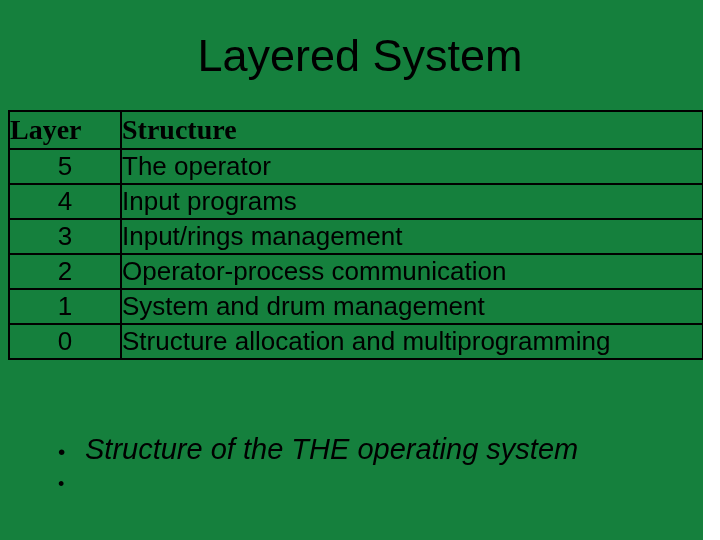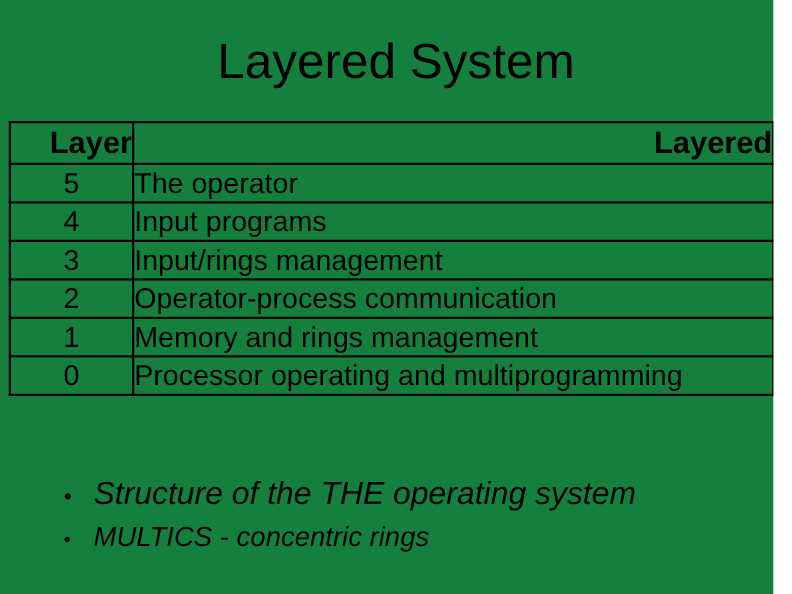--- a/index.html
+++ b/index.html
@@ -38,21 +38,22 @@
   .layers-table th,
   .layers-table td {
     border: 2px solid #000000;
     vertical-align: middle;
     padding: 0;
   }
   .layers-table th {
     font-size: 28px;
     font-weight: 700;
     height: 36px;
-    text-align: right;
+    text-align: left;
+    font-family: Liberation Serif, serif;
   }
   .layers-table td {
     font-size: 26px;
     font-weight: 400;
     height: 33px;
   }
   .col-layer { width: 110px; }
   .cell-layer { text-align: center; }
   .cell-function { text-align: left; padding-left: 17px; }
   .bullets {
@@ -86,21 +87,21 @@
 <body>
 
 <div class="slide">
 
   <h1 class="title">Layered System</h1>
 
   <table class="layers-table">
     <thead>
       <tr>
         <th class="col-layer">Layer</th>
-        <th class="col-function">Layered</th>
+        <th class="col-function">Structure</th>
       </tr>
     </thead>
     <tbody>
       <tr>
         <td class="cell-layer">5</td>
         <td class="cell-function">The operator</td>
       </tr>
       <tr>
         <td class="cell-layer">4</td>
         <td class="cell-function">Input programs</td>
@@ -108,33 +109,32 @@
       <tr>
         <td class="cell-layer">3</td>
         <td class="cell-function">Input/rings management</td>
       </tr>
       <tr>
         <td class="cell-layer">2</td>
         <td class="cell-function">Operator-process communication</td>
       </tr>
       <tr>
         <td class="cell-layer">1</td>
-        <td class="cell-function">Memory and rings management</td>
+        <td class="cell-function">System and drum management</td>
       </tr>
       <tr>
         <td class="cell-layer">0</td>
-        <td class="cell-function">Processor operating and multiprogramming</td>
+        <td class="cell-function">Structure allocation and multiprogramming</td>
       </tr>
     </tbody>
   </table>
 
   <div class="bullets">
     <div class="bullet-line bullet-line-1">
       <span class="dot">•</span>
       <span class="bullet-text">Structure of the THE operating system</span>
     </div>
     <div class="bullet-line bullet-line-2">
       <span class="dot">•</span>
-      <span class="bullet-text">MULTICS - concentric rings</span>
     </div>
   </div>
 
 </div>
 
 </body></html>

